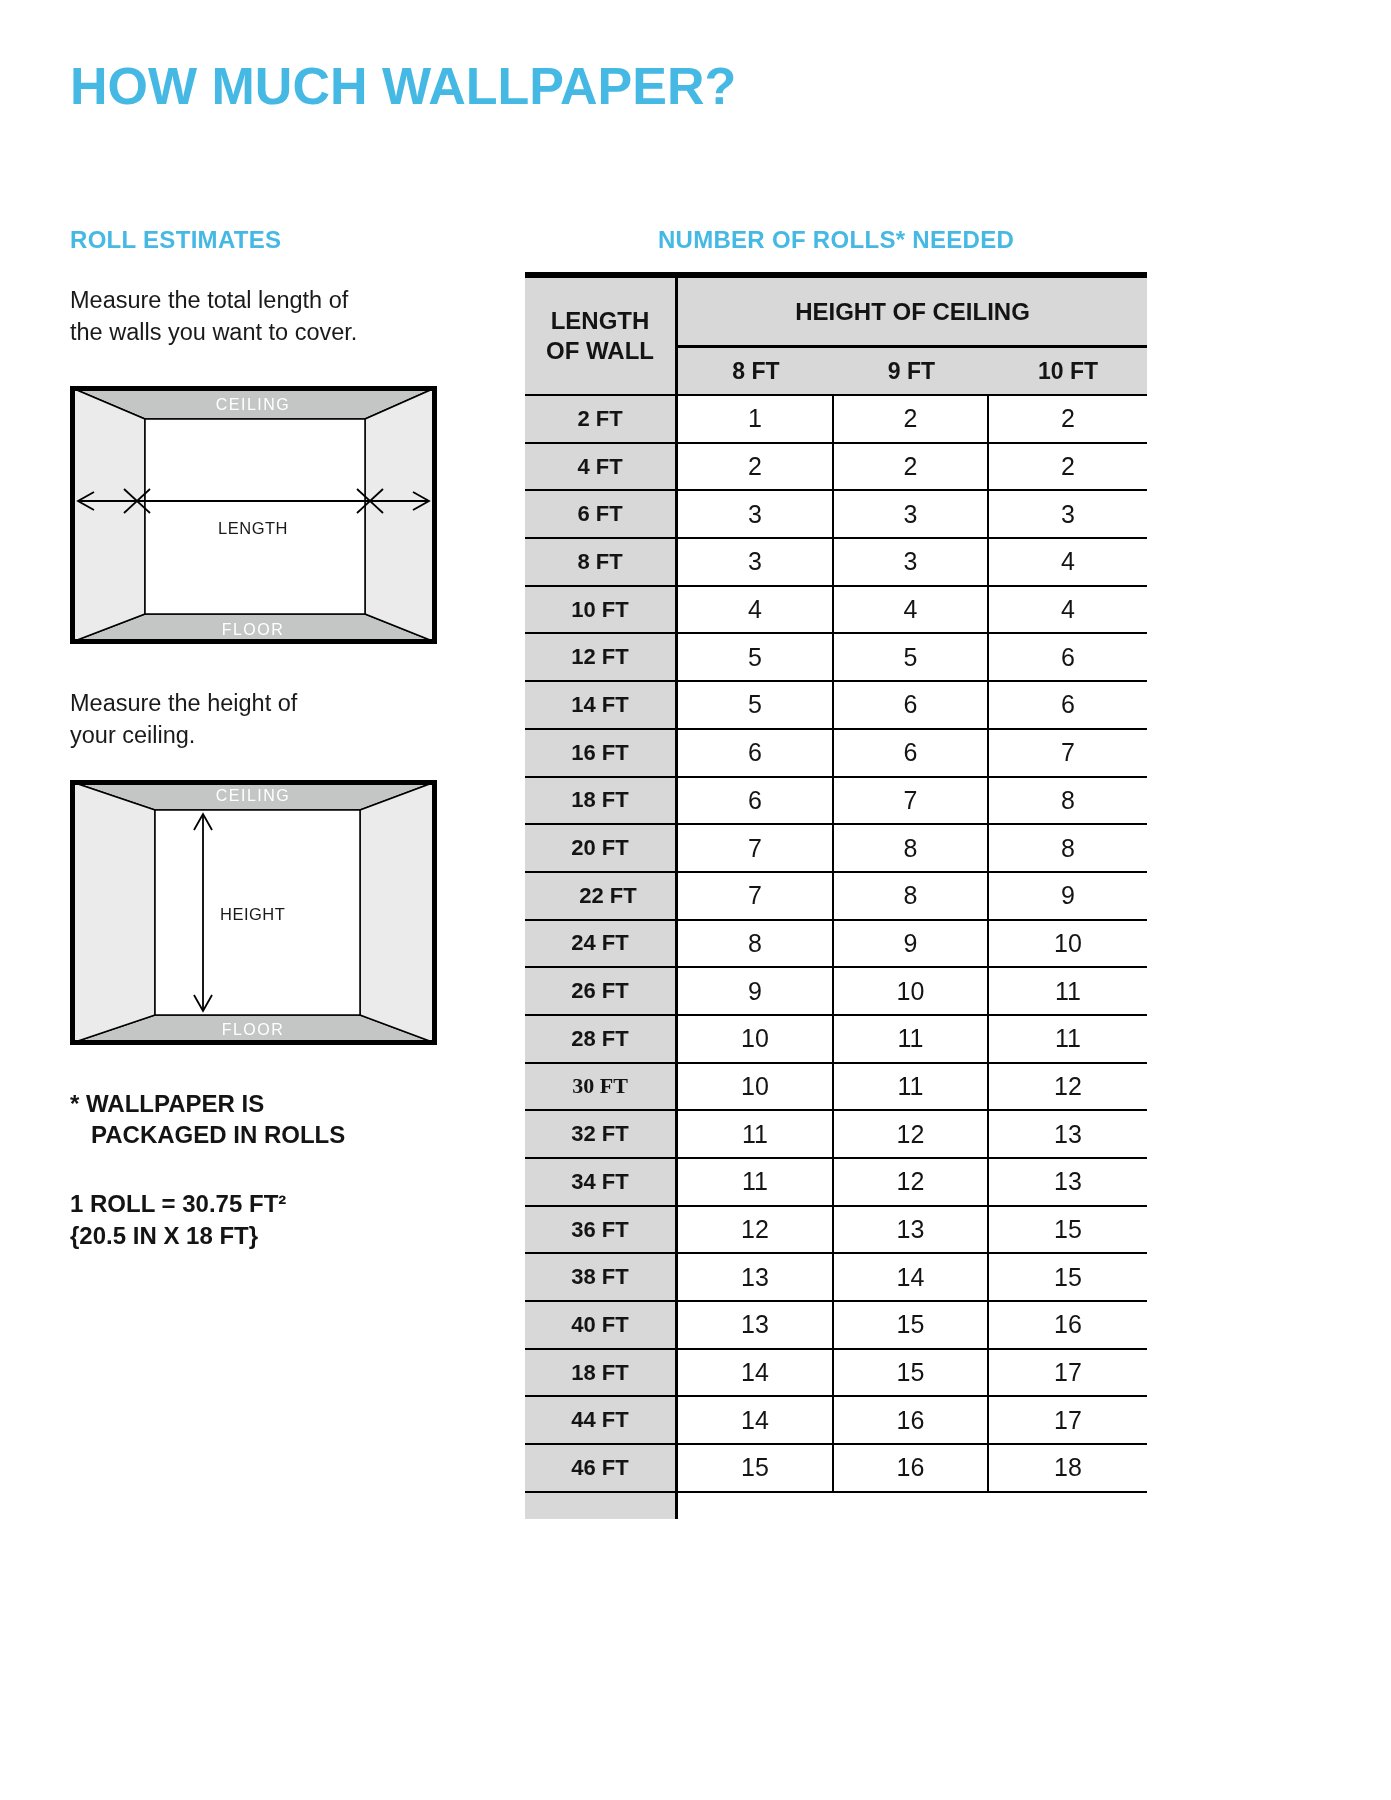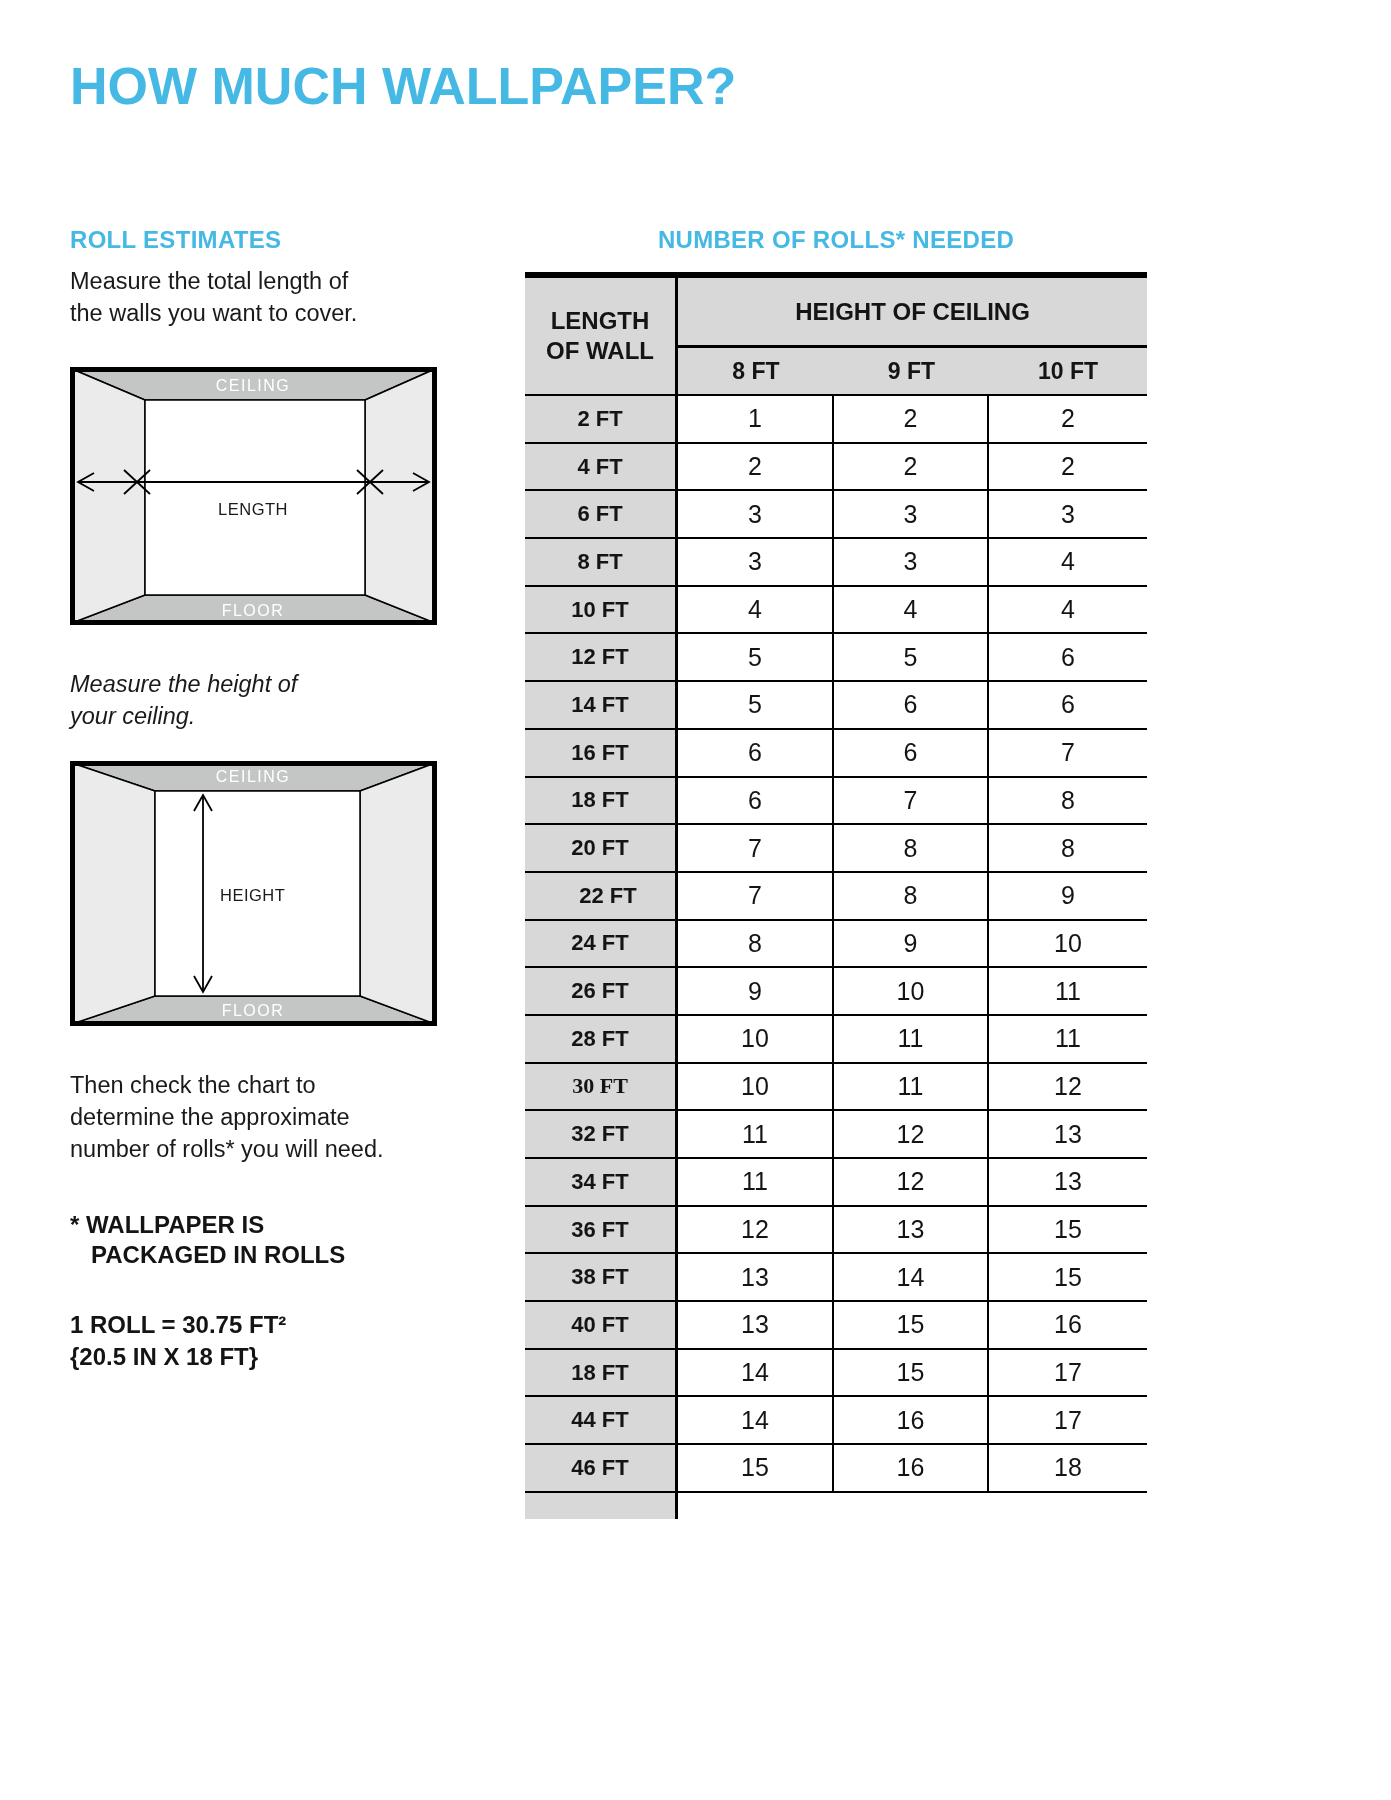--- a/index.html
+++ b/index.html
@@ -39,22 +39,22 @@
     font-weight: bold;
     letter-spacing: 0.3px;
     color: var(--accent);
   }
   .body-text {
     font-size: 23.5px;
     line-height: 1.36;
     white-space: pre-line;
     color: #1a1a1a;
   }
-  .step1 { margin-top: 12px; }
-  .step2 { margin-top: 44px; font-style: italic; }
+  .step1 { margin-top: 31px; }
+  .step2 { margin-top: 44px; }
   .step3 { margin-top: 44px; }
   svg.diagram { display: block; }
   .diagram1 { margin-top: 37px; }
   .diagram2 { margin-top: 28px; }
   .diagram-band-label {
     font-size: 16px;
     font-weight: normal;
     letter-spacing: 1.5px;
     fill: #ffffff;
   }
@@ -198,23 +198,20 @@
     <g stroke="#000" stroke-width="1.8" fill="none">
       <line x1="133" y1="34" x2="133" y2="231"></line>
       <polyline points="124,50 133,34 142,50"></polyline>
       <polyline points="124,215 133,231 142,215"></polyline>
     </g>
     <text class="diagram-band-label" x="183" y="21" text-anchor="middle">CEILING</text>
     <text class="diagram-band-label" x="183" y="255" text-anchor="middle">FLOOR</text>
     <text class="diagram-dim-label" x="150" y="140" text-anchor="start">HEIGHT</text>
   </svg>
 
-  <p class="body-text step3">Then check the chart to
-determine the approximate
-number of rolls* you will need.</p>
 
   <div class="footnote">
     <div class="line1">* WALLPAPER IS</div>
     <div class="line2">PACKAGED IN ROLLS</div>
   </div>
 
   <div class="roll-info">
     <div>1 ROLL = 30.75 FT²</div>
     <div>{20.5 IN X 18 FT}</div>
   </div>

